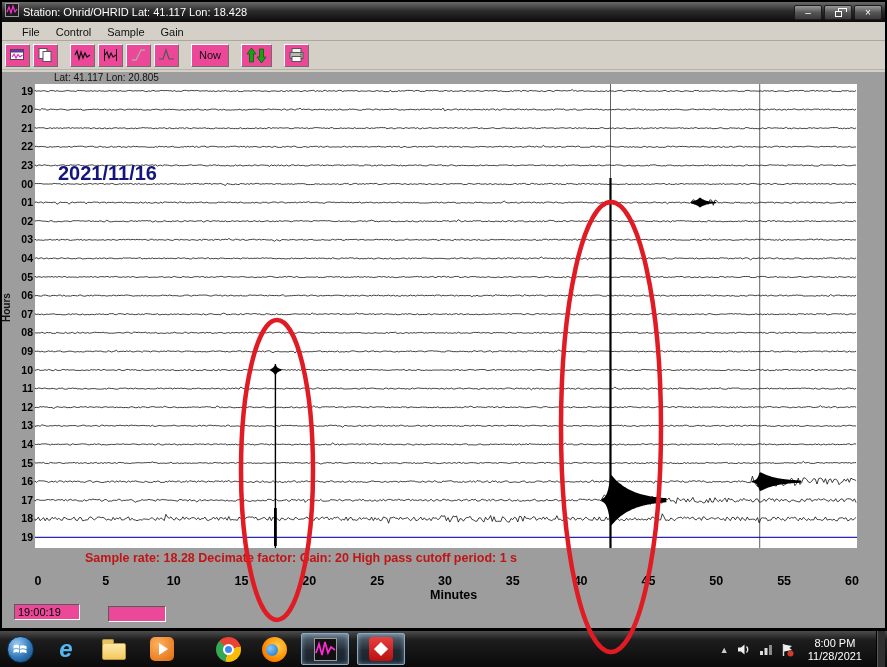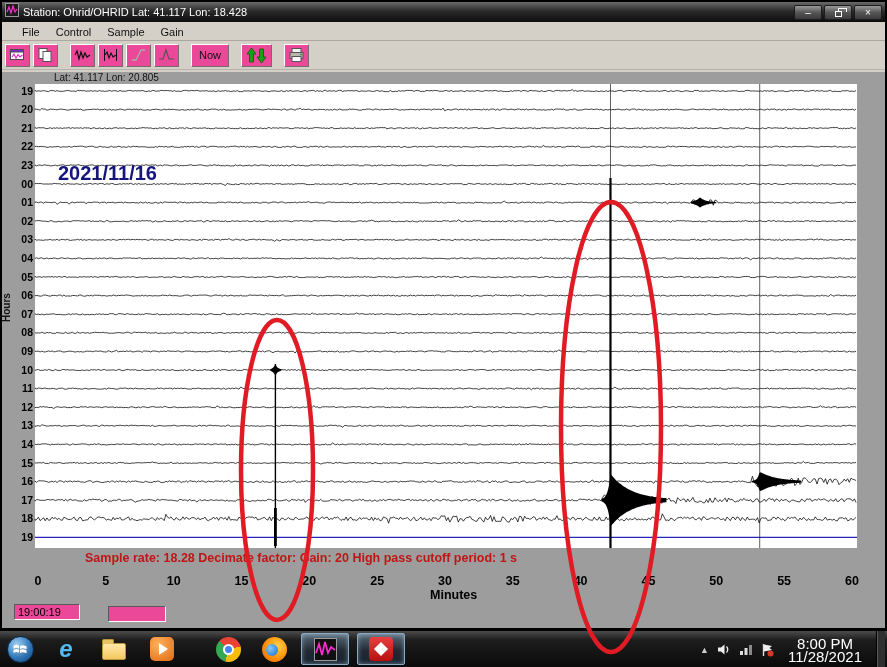--- a/index.html
+++ b/index.html
@@ -53,21 +53,21 @@
   .chrome{width:25px;height:25px;border-radius:50%;background:conic-gradient(from -45deg,#ea4335 0 120deg,#fbbc05 120deg 240deg,#34a853 240deg 360deg);position:relative}
   .chrome i{position:absolute;left:50%;top:50%;width:11px;height:11px;margin:-5.5px 0 0 -5.5px;border-radius:50%;background:#4285f4;border:2px solid #fff}
   .fx{width:25px;height:25px;border-radius:50%;background:radial-gradient(circle at 62% 38%,#ffd24a,#ff8a00 60%,#e35b00);position:relative}
   .fx i{position:absolute;left:4px;top:7px;width:12px;height:12px;border-radius:50%;background:radial-gradient(circle at 35% 35%,#7ecbff,#1c6ac0)}
   .seis{display:flex}
   .redapp{width:24px;height:24px;border-radius:4px;background:linear-gradient(180deg,#e84040,#b80f0f);display:flex;align-items:center;justify-content:center}
   .redapp .dia{width:10px;height:10px;background:#fff;transform:rotate(45deg)}
   .tray{position:absolute;right:0;top:0;height:37px;display:flex;align-items:center;gap:8px;padding-right:2px}
   .tray-up{color:#ccc;font-size:9px}
   .tray-ic{display:flex;align-items:center}
-  .clock{color:#fff;font-size:15px;text-align:center;line-height:13px;display:flex;flex-direction:column;margin:0 6px}
+  .clock{color:#fff;font-size:11px;text-align:center;line-height:13px;display:flex;flex-direction:column;margin:0 6px}
   .desk{width:9px;height:37px;background:#303030;border-left:1px solid #000;box-shadow:inset 1px 0 0 #5a5a5a}
 
   #overlay{position:absolute;left:0;top:0;z-index:90;pointer-events:none}
 </style>
 </head>
 <body>
 
 <div class="screen">
 
   <div class="app-window">

